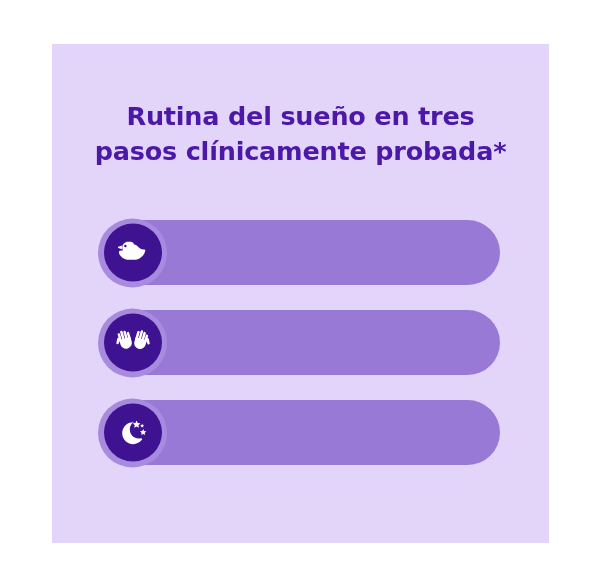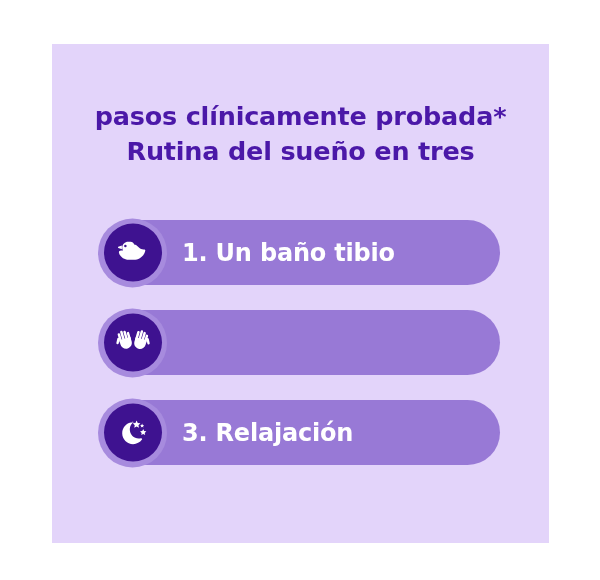--- a/index.html
+++ b/index.html
@@ -105,37 +105,36 @@
   }
 </style>
 </head>
 <body>
 
 <div class="canvas">
 
   <div class="panel">
 
     <div class="heading">
+      <span class="heading-line">Rutina del sueño en tres</span>
       <span class="heading-line">pasos clínicamente probada*</span>
-      <span class="heading-line">Rutina del sueño en tres</span>
     </div>
 
     <div class="steps">
 
       <div class="pill">
         <div class="badge">
           <div class="badge-inner">
             <svg width="36" height="36" viewBox="0 0 36 36" aria-hidden="true">
               <path fill="#ffffff" d="M13.2 7.2c-3.3 0-6 2.6-6 5.9 0 1.1.3 2.1.8 3H6.0c-1.5 0-2.4 1.0-2.0 2.3 1.2 4.0 5.0 6.9 9.6 6.9h5.1c5.9 0 10.7-4.0 11.6-9.3.1-.6-.3-1.1-.9-1.1h-1.0c-1.6 0-3.1-.6-4.2-1.6l-2.8-2.6c-.6-.5-1.4-.8-2.2-.8h-.1c-.5-1.6-1.8-2.7-3.5-2.7h-2.5z"></path>
               <circle cx="10.4" cy="11.6" r="1.25" fill="#3E1290"></circle>
               <path fill="#ffffff" d="M6.9 11.0L3.3 12.3c-.5.2-.5.9 0 1.1l3.6 1.3z"></path>
             </svg>
           </div>
         </div>
-        <div class="pill-label">1. Un baño tibio</div>
       </div>
 
       <div class="pill">
         <div class="badge">
           <div class="badge-inner">
             <svg width="34" height="34" viewBox="0 0 34 34" aria-hidden="true">
               <g fill="#ffffff" transform="translate(2.5,4) rotate(-16 7 13)">
                 <rect x="1.6" y="2.2" width="2.5" height="10" rx="1.25"></rect>
                 <rect x="4.7" y="0.6" width="2.5" height="11.6" rx="1.25"></rect>
                 <rect x="7.8" y="1.4" width="2.5" height="10.8" rx="1.25"></rect>
@@ -160,18 +159,17 @@
         <div class="badge">
           <div class="badge-inner">
             <svg width="36" height="36" viewBox="0 0 36 36" aria-hidden="true">
               <path fill="#ffffff" d="M20.6 8.0c-7.0-1.6-13.4 3.7-13.4 10.8 0 6.0 4.9 10.9 10.9 10.9 3.6 0 6.9-1.8 8.9-4.6.5-.7-.2-1.6-1.0-1.4-5.7 1.5-11.2-2.8-11.2-8.7 0-2.4.9-4.6 2.5-6.2.6-.6.2-1.7-.7-1.9z"></path>
               <path fill="#ffffff" d="M21.6 6.0l1.15 2.45 2.65.33-1.95 1.85.52 2.62-2.37-1.3-2.37 1.3.52-2.62-1.95-1.85 2.65-.33z"></path>
               <path fill="#ffffff" d="M28.2 14.6l.95 2.0 2.2.27-1.62 1.53.43 2.18-1.96-1.08-1.96 1.08.43-2.18-1.62-1.53 2.2-.27z"></path>
               <path fill="#ffffff" d="M27.1 9.1l.62 1.3 1.42.18-1.05 1.0.28 1.42-1.27-.7-1.27.7.28-1.42-1.05-1.0 1.42-.18z"></path>
             </svg>
           </div>
         </div>
-        <div class="pill-label">3. Relajación</div>
       </div>
 
     </div>
   </div>
 </div>
 
 </body></html>

